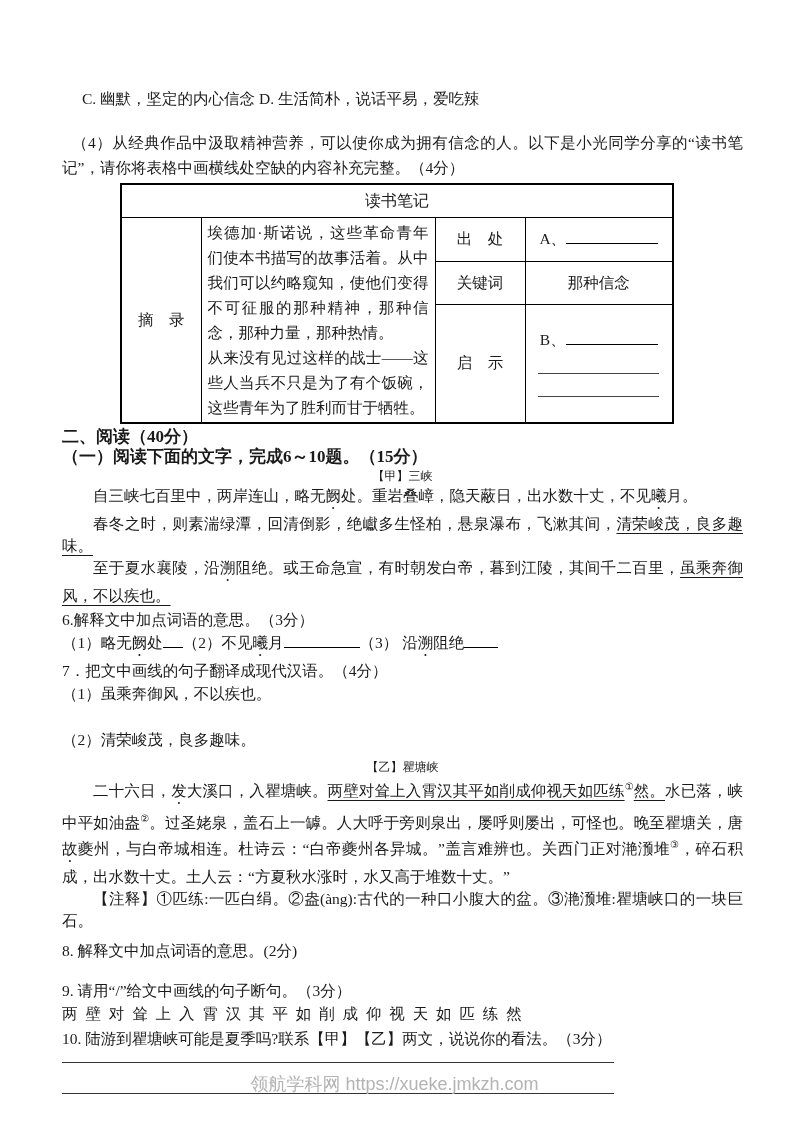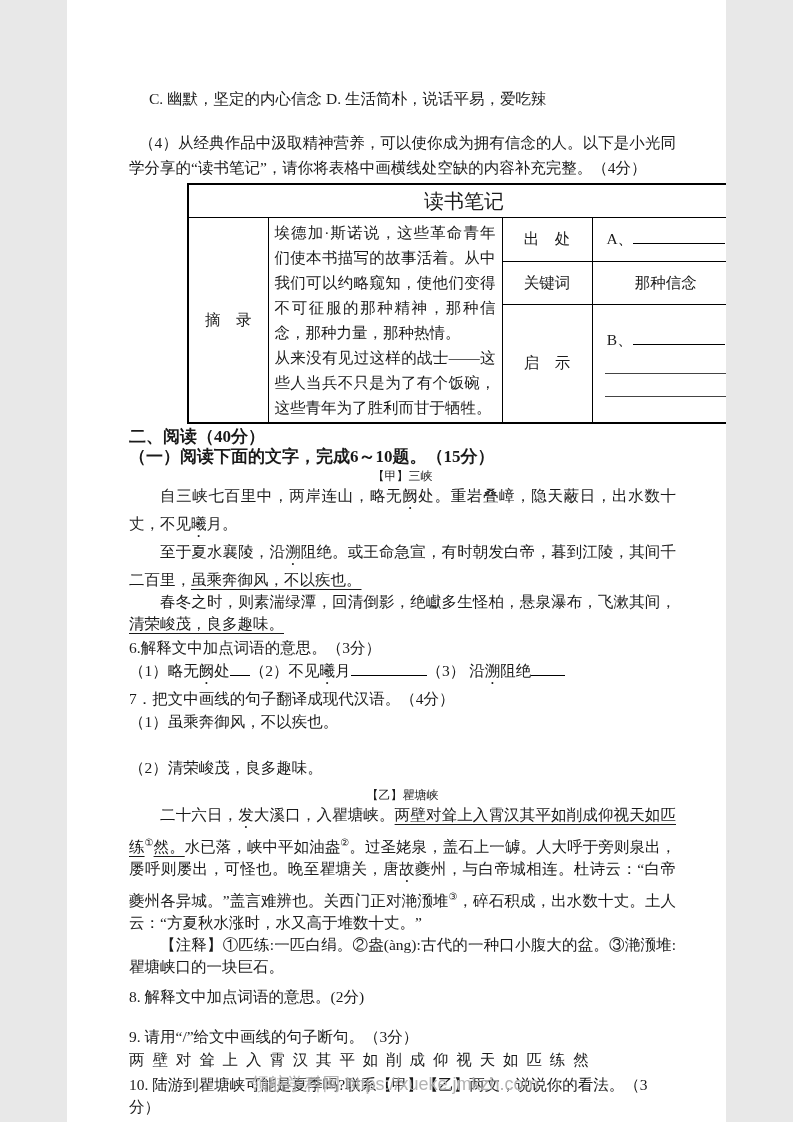--- a/index.html
+++ b/index.html
@@ -1,18 +1,18 @@
 <!DOCTYPE html>
 <html><head>
 <meta charset="utf-8">
 <style>
   html,body { margin:0; padding:0; background:#e8e8e8; }
   .page {
     position: relative;
-    width: 659px; height: 1122px;
+    width: 793px; height: 1122px;
     margin: 0 auto;
     background: #ffffff;
     color: #1a1a1a;
     font-family: "Liberation Serif", "DejaVu Serif", serif;
     font-size: 15.5px;
     box-sizing: border-box;
     padding: 0 50px 0 62px;
     overflow: hidden;
   }
   p { margin: 0; }
@@ -21,21 +21,21 @@
 
   table.notes {
     border-collapse: collapse;
     width: 552px;
     margin: 3px 0 0 58px;
     table-layout: fixed;
   }
   table.notes, table.notes td { border: 1.5px solid #000; }
   table.notes td { border-width: 1px; padding: 2px 6px; }
   table.notes { border: 2px solid #000; }
-  .t-title { height: 28px; text-align: center; font-size: 20px; }
+  .t-title { height: 28px; text-align: center; font-size: 16px; }
   .t-label { text-align: center; vertical-align: middle; }
   .t-excerpt { vertical-align: middle; line-height: 25px; text-align: justify; padding: 4px 9px; }
   .t-excerpt p { margin: 0; }
   .t-value { text-align: center; vertical-align: middle; }
   .r-source { height: 33px; }
   .r-keyword { height: 32px; }
   .r-insp { height: 88px; }
   .cell-line { width: 90%; border-bottom: 1px solid #444; height: 2px; margin: 20px auto 0; }
 
   .h-bold { font-weight: bold; font-size: 17px; line-height: 21px; margin: 0; }
@@ -128,22 +128,22 @@
       </td>
     </tr>
   </tbody>
     </table>
 
   <p class="h-bold h2a">二、阅读（40分）</p>
   <p class="h-bold h3a">（一）阅读下面的文字，完成6～10题。（15分）</p>
 
   <p class="center">【甲】三峡</p>
   <p class="psg indent"><span class="">自三峡七百里中，两岸连山，略无</span><span class="d">阙</span><span class="">处。重岩叠嶂，隐天蔽日，出水数十丈，不见</span><span class="d">曦</span><span class="">月。</span></p>
+  <p class="psg indent"><span class="">春冬之时，则素湍绿潭，回清倒影，绝巘多生怪柏，悬泉瀑布，飞漱其间，</span><span class="u">清荣峻茂，良多趣味。</span></p>
   <p class="psg indent"><span class="">至于夏水襄陵，沿</span><span class="d">溯</span><span class="">阻绝。或王命急宣，有时朝发白帝，暮到江陵，其间千二百里，</span><span class="u">虽乘奔御风，不以疾也。</span></p>
-  <p class="psg indent"><span class="">春冬之时，则素湍绿潭，回清倒影，绝巘多生怪柏，悬泉瀑布，飞漱其间，</span><span class="u">清荣峻茂，良多趣味。</span></p>
 
   <p class="q mt2">6.解释文中加点词语的意思。（3分）</p>
   <p class="qi"><span class="">（1）略无</span><span class="d">阙</span><span class="">处</span><span class="blank b-xs"></span><span class="">（2）不见</span><span class="d">曦</span><span class="">月</span><span class="blank b-md"></span><span class="">（3） 沿</span><span class="d">溯</span><span class="">阻绝</span><span class="blank b-sm"></span></p>
   <p class="q">7．把文中画线的句子翻译成现代汉语。（4分）</p>
   <p class="qi">（1）虽乘奔御风，不以疾也。</p>
   <p class="qi mt22">（2）清荣峻茂，良多趣味。</p>
 
   <p class="center mt6">【乙】瞿塘峡</p>
   <p class="psg indent"><span class="">二十六日，</span><span class="d">发</span><span class="">大溪口，入瞿塘峡。</span><span class="u">两壁对耸上入霄汉其平如削成仰视天如匹练</span><span class="sup">①</span><span class="u">然。</span><span class="">水已落，峡中平如油盎</span><span class="sup">②</span><span class="">。过圣姥泉，盖石上一罅。人大呼于旁则泉出，屡呼则屡出，可怪也。晚至瞿塘关，唐</span><span class="d">故</span><span class="">夔州，与白帝城相连。杜诗云：“白帝夔州各异城。”盖言难辨也。关西门正对滟滪堆</span><span class="sup">③</span><span class="">，碎石积成，出水数十丈。土人云：“方夏秋水涨时，水又高于堆数十丈。”</span></p>
   <p class="psg indent">【注释】①匹练:一匹白绢。②盎(àng):古代的一种口小腹大的盆。③滟滪堆:瞿塘峡口的一块巨石。</p>

